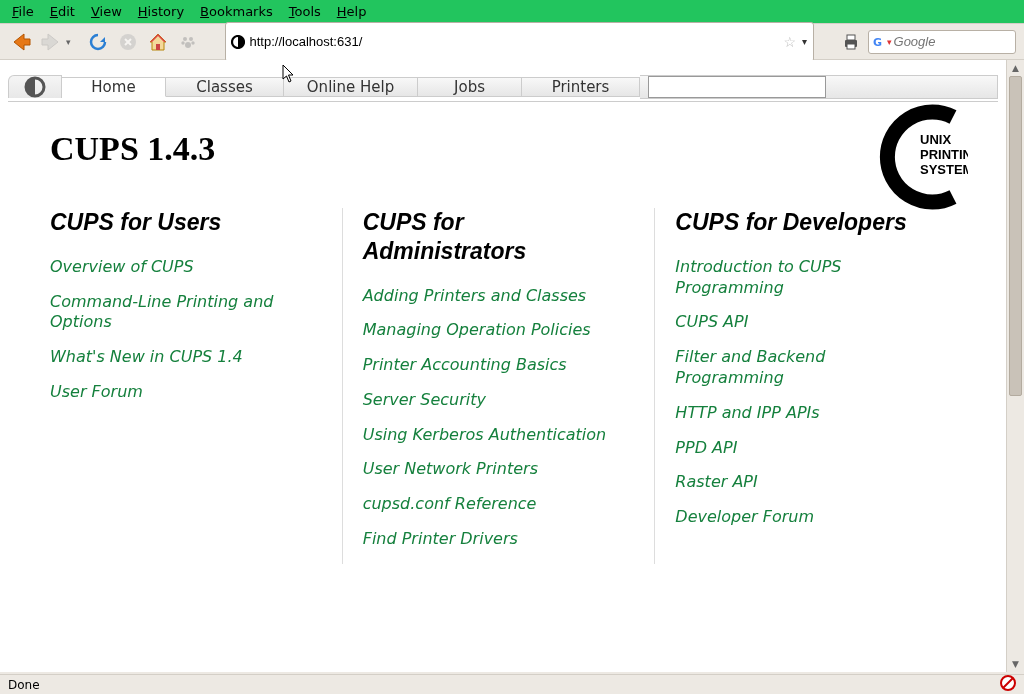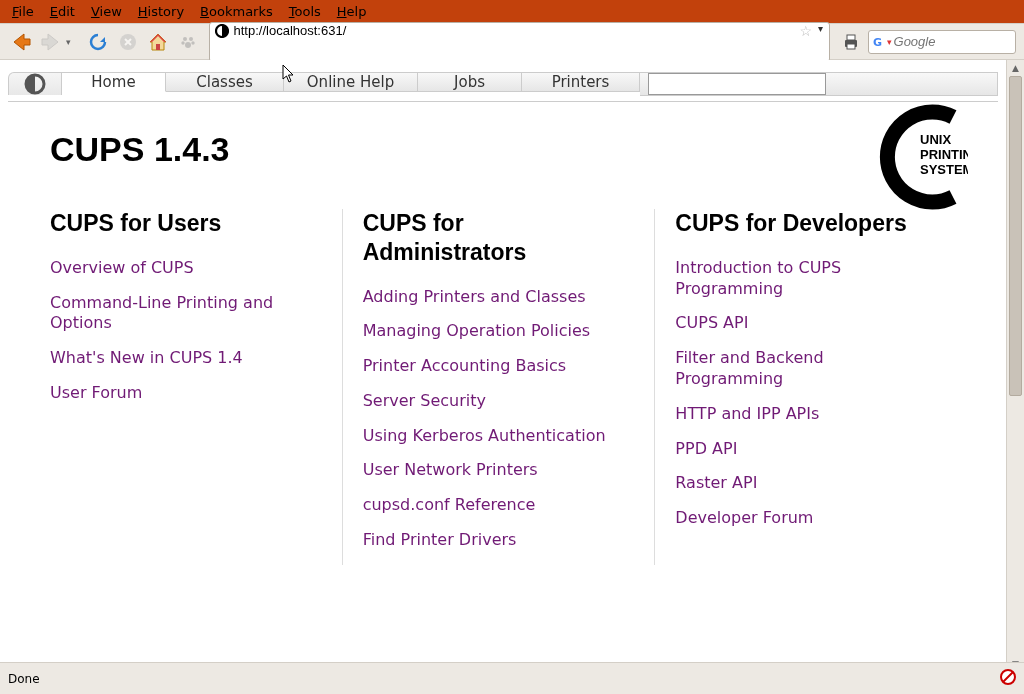--- a/index.html
+++ b/index.html
@@ -8,21 +8,21 @@
   font-size: 13px;
   background: #ede9e3;
   width: 1024px;
   height: 694px;
   overflow: hidden;
   position: relative;
 }
 
 
 .menubar {
-  background: #c2410c;
+  background: #22c55e;
   border-bottom: 1px solid #d4cfc7;
   height: 24px;
   display: flex;
   align-items: center;
   padding: 5px 4px;
 }
 .menubar-item {
   padding: 2px 8px;
   cursor: default;
   font-size: 13px;
@@ -41,28 +41,28 @@
 }
 .tb-btn {
   width: 26px; height: 26px;
   display: flex; align-items: center; justify-content: center;
   border-radius: 3px;
 }
 .tb-sep { width: 6px; }
 .url-wrap {
   flex: 1;
   display: flex;
-  align-items: flex-start;
+  align-items: center;
   background: #fff;
   border: 1px solid #b8b0a5;
   border-radius: 3px;
   height: 40px;
   padding: 0 4px;
   gap: 4px;
-  margin: 0 4px;
+  margin: 0 20px;
 }
 .url-favicon { width: 16px; height: 16px; display:flex; align-items:center; justify-content:center;}
 .url-input {
   flex: 1;
   border: none;
   outline: none;
   font-size: 13px;
   background: transparent;
 }
 .url-star { color: #bbb; font-size: 14px; }
@@ -126,21 +126,21 @@
   display: flex; align-items: center; justify-content: center;
   font-size: 9px;
   color: #666;
 }
 .fake-scrollbar .arrow.up { top: 0; }
 .fake-scrollbar .arrow.down { bottom: 0; }
 
 
 .cups-tabbar {
   display: flex;
-  align-items: flex-start;
+  align-items: center;
   background: #fff;
   margin: 12px 8px 0 8px;
   border-bottom: 1px solid #ccc;
   height: 30px;
 }
 .cups-logo-small {
   width: 54px;
   background: linear-gradient(#f5f5f5,#e8e8e8);
   border: 1px solid #ccc;
   border-bottom: none;
@@ -185,21 +185,21 @@
 }
 
 
 .cups-body {
   padding: 28px 50px 0 50px;
   position: relative;
 }
 .cups-title {
   font-size: 34px;
   font-weight: bold;
-  font-family: Liberation Sans, sans-serif;
+  font-family: Liberation Serif, serif;
   color: #000;
   margin-bottom: 24px;
 }
 .cups-intro {
   font-size: 16px;
   line-height: 1.4;
   color: #000;
   max-width: 740px;
 }
 .cups-intro a { color: #2222cc; text-decoration: none; }
@@ -214,44 +214,45 @@
 
 
 .cups-columns {
   display: flex;
   margin-top: 40px;
   gap: 0;
 }
 .cups-col {
   flex: 1;
   padding: 0 20px;
+  font-style: italic;
 }
 .cups-col:first-child { padding-left: 0; }
 .cups-col + .cups-col { border-left: 1px solid #ddd; margin-left: 11px; }
 .cups-col h2 {
   font-size: 23px;
   font-weight: bold;
   font-family: Arial, sans-serif;
   margin-bottom: 20px;
   line-height: 1.25;
 }
 .cups-col .link {
   display: block;
-  color: #701a75;
+  color: #15803d;
   font-size: 16px;
   line-height: 1.3;
   margin-bottom: 14px;
   text-decoration: none;
 }
 
 
 .statusbar {
   position: absolute;
   left: 0; right: 0; bottom: 0;
-  height: 32px;
+  height: 20px;
   background: #ede9e3;
   border-top: 1px solid #d4cfc7;
   display: flex;
   align-items: center;
   padding: 0 8px;
   font-size: 12px;
   justify-content: space-between;
 }
 .status-right { display:flex; align-items:center; gap:6px;}
 

